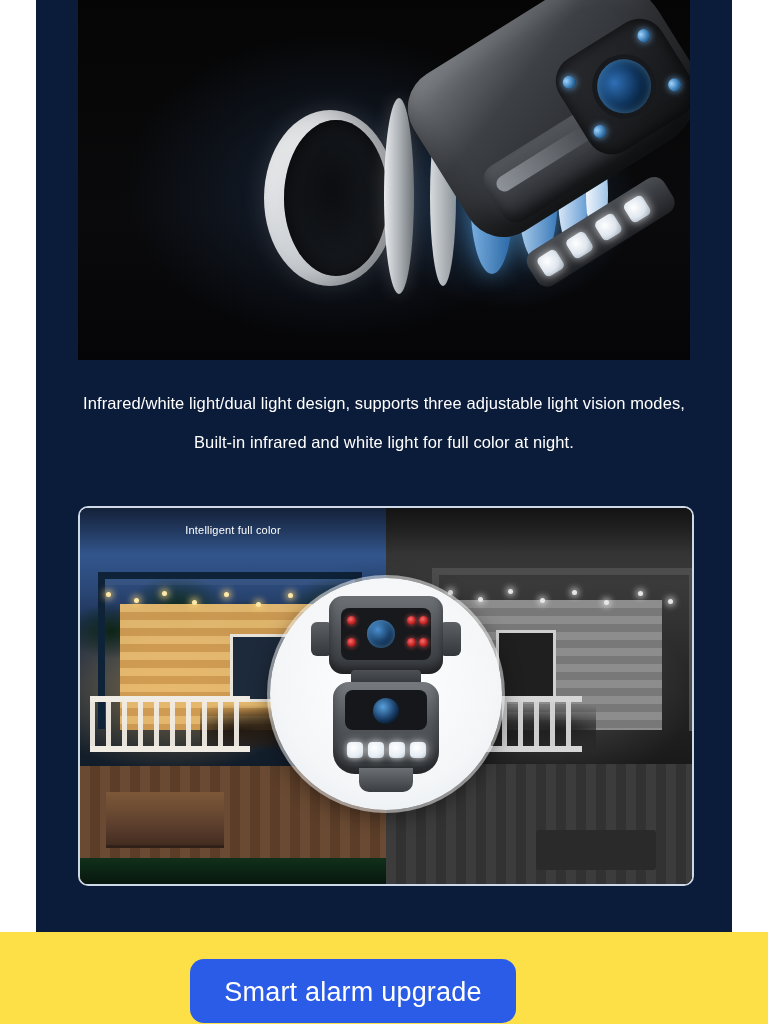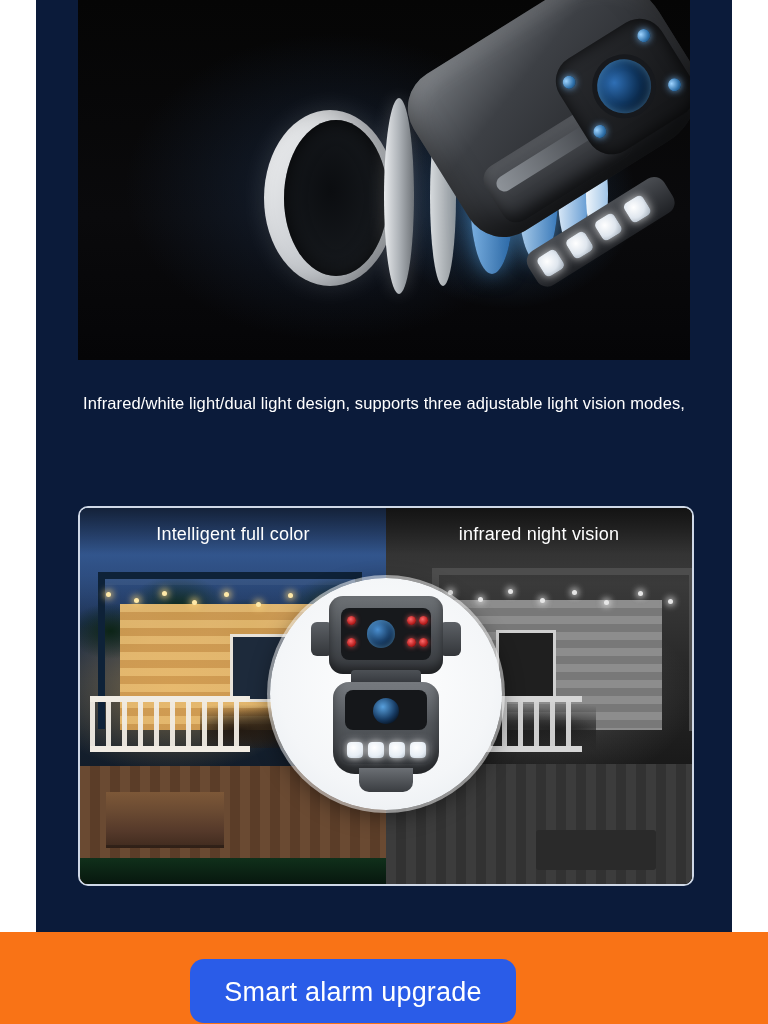--- a/index.html
+++ b/index.html
@@ -392,21 +392,21 @@
     position: absolute;
     top: 0; left: 0; width: 100%; height: 46px;
     background: linear-gradient(180deg, rgba(0,0,0,0.55) 0%, rgba(0,0,0,0.0) 100%);
   }
   .cmp-label {
     position: absolute;
     top: 16px;
     width: 100%;
     text-align: center;
     color: #ffffff;
-    font-size: 18px;
+    font-size: 11px;
     font-family: "Liberation Sans", sans-serif;
     letter-spacing: 0.2px;
   }
 
   
   .cam-circle {
     position: absolute;
     left: 50%;
     top: 186px;
     transform: translate(-50%, -50%);
@@ -525,21 +525,21 @@
     background: linear-gradient(180deg, #6b6f74, #3a3d41);
   }
 
   
   .bottom-area {
     position: absolute;
     left: 0;
     top: 932px;
     width: 768px;
     height: 93px;
-    background: #f97316;
+    background: #fde047;
   }
   .cta {
     position: absolute;
     left: 190px;
     top: 27px;
     width: 326px;
     height: 64px;
     background: #2a5ce8;
     border-radius: 14px;
     border: none;
@@ -592,20 +592,21 @@
           <div class="led c"></div>
           <div class="led d"></div>
           <div class="cam-lens"></div>
         </div>
       </div>
     </div>
   </div>
 
   <div class="caption">
     <span class="line">Infrared/white light/dual light design, supports three adjustable light vision modes,</span>
+    <span class="line">Built-in infrared and white light for full color at night.</span>
   </div>
 
   <div class="compare">
 
     <div class="half left">
       <div class="scene-color"></div>
       <div class="sky-glow"></div>
       <div class="trees"></div>
       <div class="deck"></div>
       <div class="lawn"></div>
@@ -642,21 +643,20 @@
         <div class="g-bulb" style="left:98px; top:14px;"></div>
         <div class="g-bulb" style="left:130px;top:6px;"></div>
         <div class="g-bulb" style="left:162px;top:16px;"></div>
         <div class="g-bulb" style="left:196px;top:7px;"></div>
         <div class="g-bulb" style="left:226px;top:15px;"></div>
       </div>
       <div class="g-furniture"></div>
       <div class="g-rail"></div>
       <div class="g-mat"></div>
       <div class="cmp-label-bar"></div>
-      <div class="cmp-label">infrared night vision</div>
     </div>
 
     <div class="cam-circle">
       <div class="pcam">
         <div class="pcam-arm-l"></div>
         <div class="pcam-arm-r"></div>
         <div class="pcam-top">
           <div class="pcam-screen">
             <div class="ir i1"></div>
             <div class="ir i2"></div>

